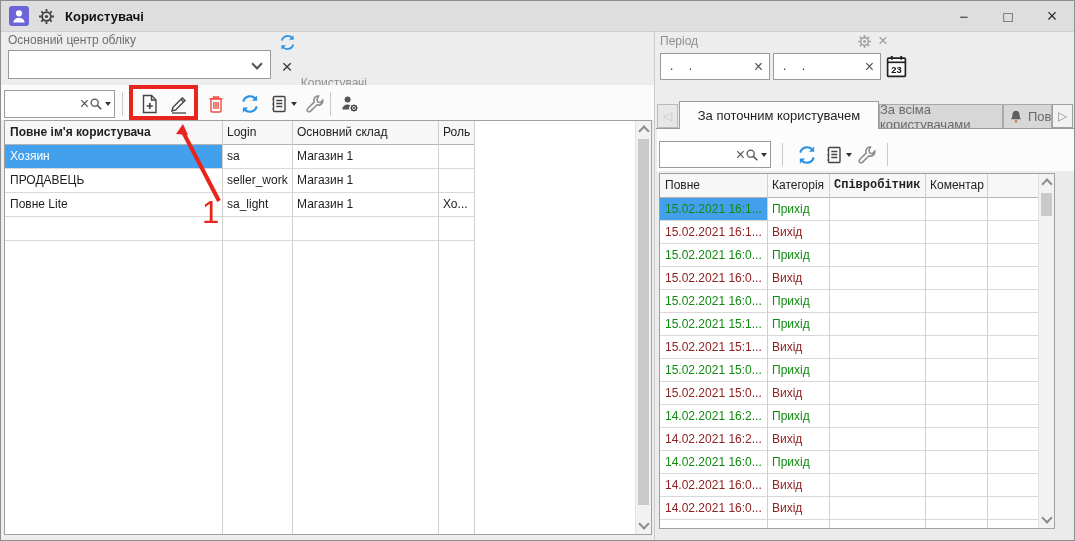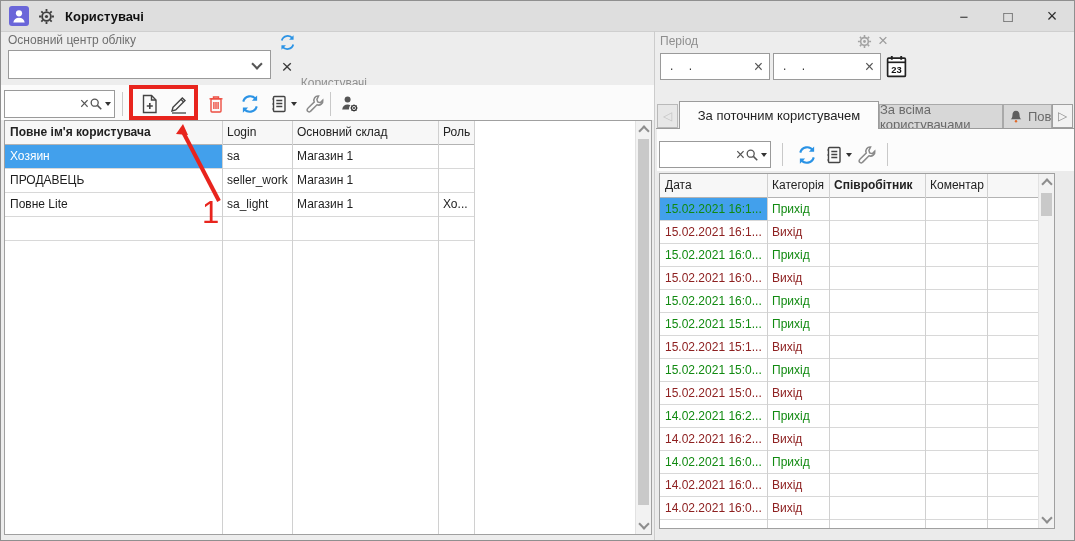--- a/index.html
+++ b/index.html
@@ -324,23 +324,23 @@
     </div>
     <div class="icon-btn" style="left:853px;top:111px;width:25px;height:26px;">
       <svg class="icon20" viewBox="0 0 20 20" fill="none" stroke="#8a8a8a" stroke-width="1.5">
         <path d="M13.6 2a4.3 4.3 0 0 0-4.4 6L2.9 14.3a2 2 0 1 0 2.8 2.8l6.3-6.3a4.3 4.3 0 0 0 5.8-4.7l-2.6 2.6-2.5-.8-.8-2.5z"></path>
       </svg>
     </div>
     <div class="tsep" style="left:886px;top:112px;height:23px;"></div>
 
     <div class="gridtbl rp-tbl" style="left:658px;top:142px;width:396px;height:356px;">
       <div class="thead" style="width:381px;">
-        <div class="hcell" style="width:107px;">Дата</div>
+        <div class="hcell" style="width:107px;">Повне</div>
         <div class="hcell" style="width:62px;">Категорія</div>
-        <div class="hcell b" style="width:96px;">Співробітник</div>
+        <div class="hcell b" style="width:96px;font-family:Liberation Mono, monospace;">Співробітник</div>
         <div class="hcell" style="width:62px;">Коментар</div>
       </div>
       <div class="rows" id="rp-rows" style="top:24px;width:381px;position:absolute;">
           <div class="trow">
             <div class="tcell in sel" style="width: 107px;">15.02.2021 16:1...</div>
             <div class="tcell in" style="width: 62px;">Прихід</div>
             <div class="tcell" style="width: 96px;"></div>
             <div class="tcell" style="width: 62px;"></div>
           </div>
           <div class="trow">

